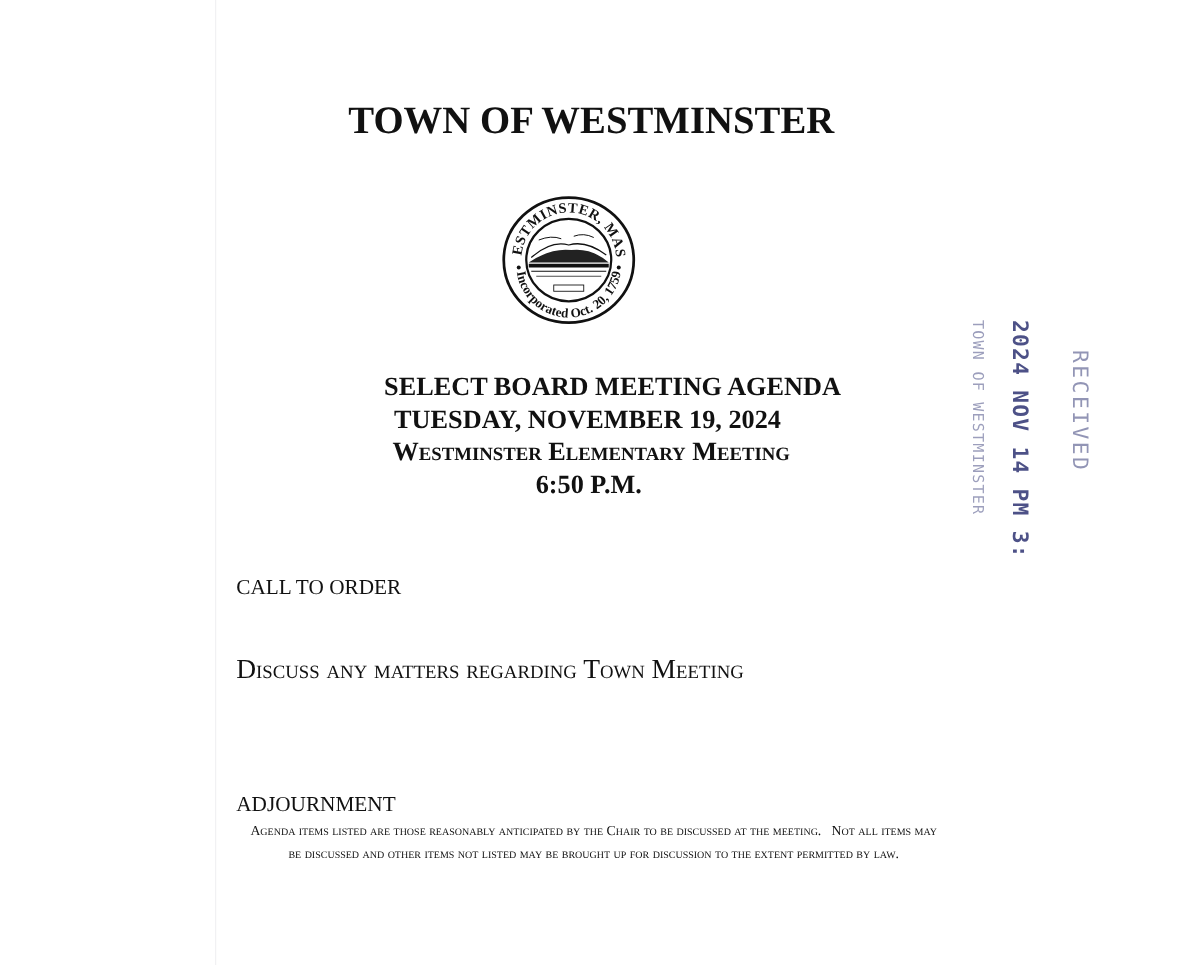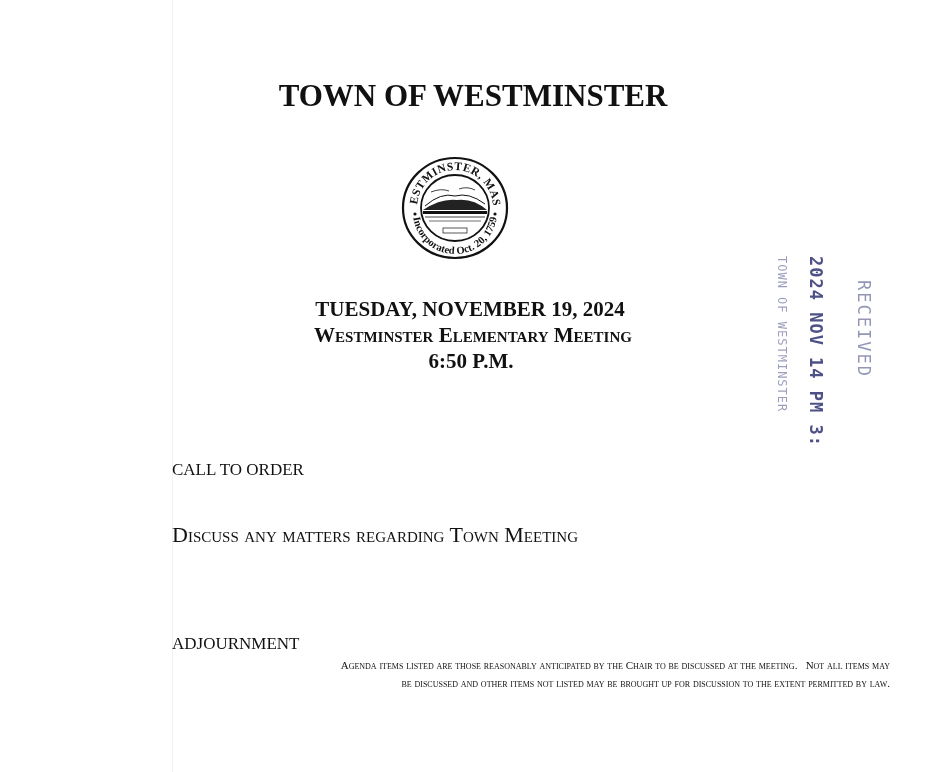--- a/index.html
+++ b/index.html
@@ -13,24 +13,24 @@
     font-size: 31px; font-weight: bold; letter-spacing: 0px; margin-left: 0; 
   }
   .title span { display: inline-block; transform: translateX(2px); }
   .seal { position: absolute; left: 401px; top: 156px; width: 108px; height: 104px; }
   .meeting { position: absolute; left: 270px; top: 296px; width: 440px; font-weight: bold; text-align: center; }
   .meeting div { line-height: 26px; font-size: 21px; }
   .m1 { transform: translateX(0px); }
   .m2 { transform: translateX(-20px); }
   .m3 { transform: translateX(-17px); font-variant: small-caps; font-size: 21px; }
   .m4 { transform: translateX(-19px); font-size: 22px; }
-  .item { position: absolute; left: 172px; font-size: 17px; }
+  .item { position: absolute; left: 189px; font-size: 17px; }
   .sc { font-variant: small-caps; }
   .disclaimer {
-    position: absolute; left: 60px; width: 830px; top: 656px; text-align: right;
+    position: absolute; left: 60px; width: 830px; top: 656px; text-align: center;
     font-size: 11px; line-height: 18px; font-variant: small-caps; letter-spacing: 0px;
   }
   .stamp { position: absolute; left: 766px; top: 250px; width: 130px; height: 200px; }
   .stamp svg { width: 130px; height: 200px; }
 </style>
 </head>
 <body>
 
 <div class="fold-line"></div>
 
@@ -57,20 +57,21 @@
     <path d="M 30 36 Q 40 32 48 35 M 58 33 Q 66 30 74 34" fill="none" stroke="#111" stroke-width="0.8"></path>
     <path d="M 22 54 Q 40 42 56 44 Q 72 42 86 54 Z" fill="#222"></path>
     <rect x="22" y="55" width="64" height="3" fill="#111"></rect>
     <line x1="24" y1="61" x2="84" y2="61" stroke="#111" stroke-width="0.8"></line>
     <line x1="28" y1="65" x2="80" y2="65" stroke="#111" stroke-width="0.6"></line>
     <rect x="42" y="72" width="24" height="5" fill="none" stroke="#111" stroke-width="0.7"></rect>
   </svg>
 </div>
 
 <div class="meeting">
+  <div class="m1">SELECT BOARD MEETING AGENDA</div>
   <div class="m2">TUESDAY, NOVEMBER 19, 2024</div>
   <div class="m3">Westminster Elementary Meeting</div>
   <div class="m4">6:50 P.M.</div>
 </div>
 
 <div class="item" style="top:460px;">CALL TO ORDER</div>
 <div class="item sc" style="top:522px; font-size:22px;">Discuss any matters regarding Town Meeting</div>
 <div class="item" style="top:586px;margin-top:48px;">ADJOURNMENT</div>
 
 <div class="disclaimer">

